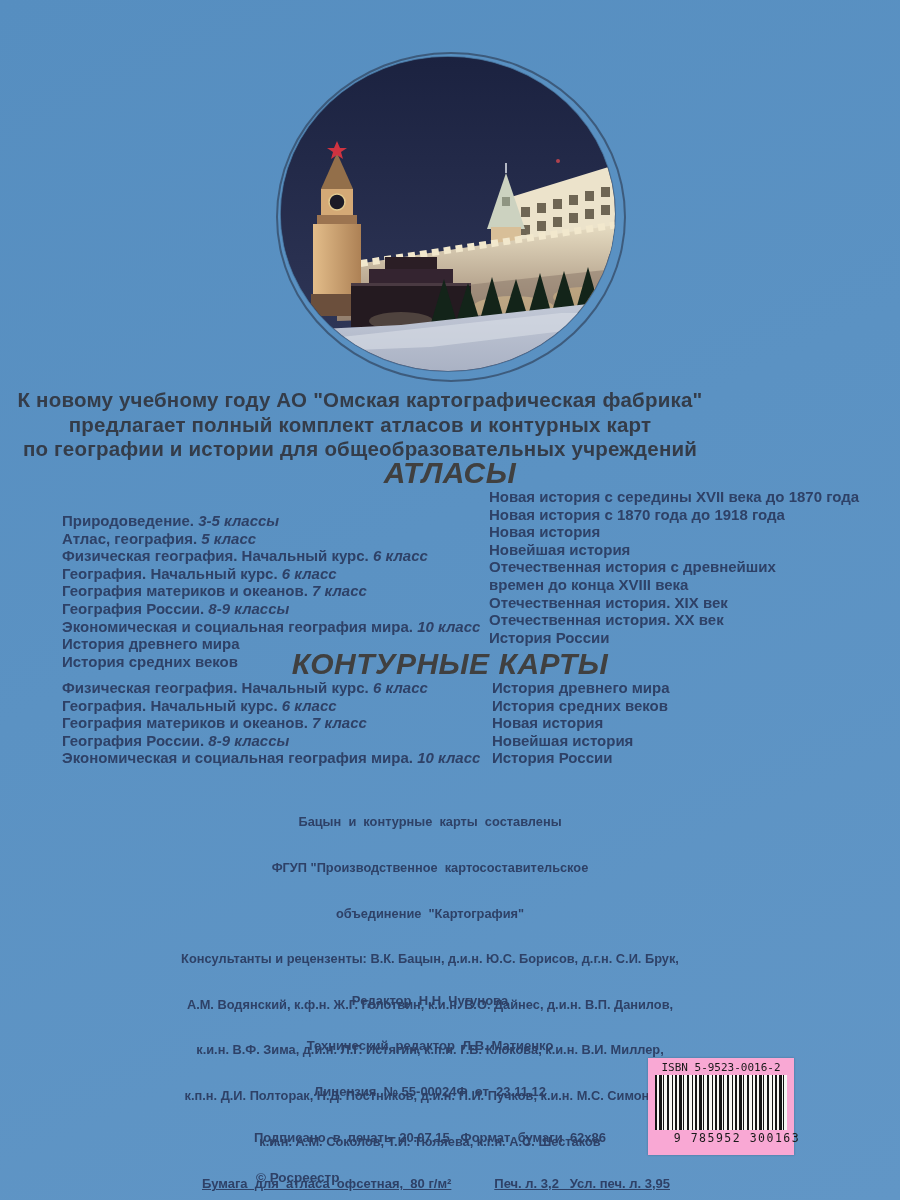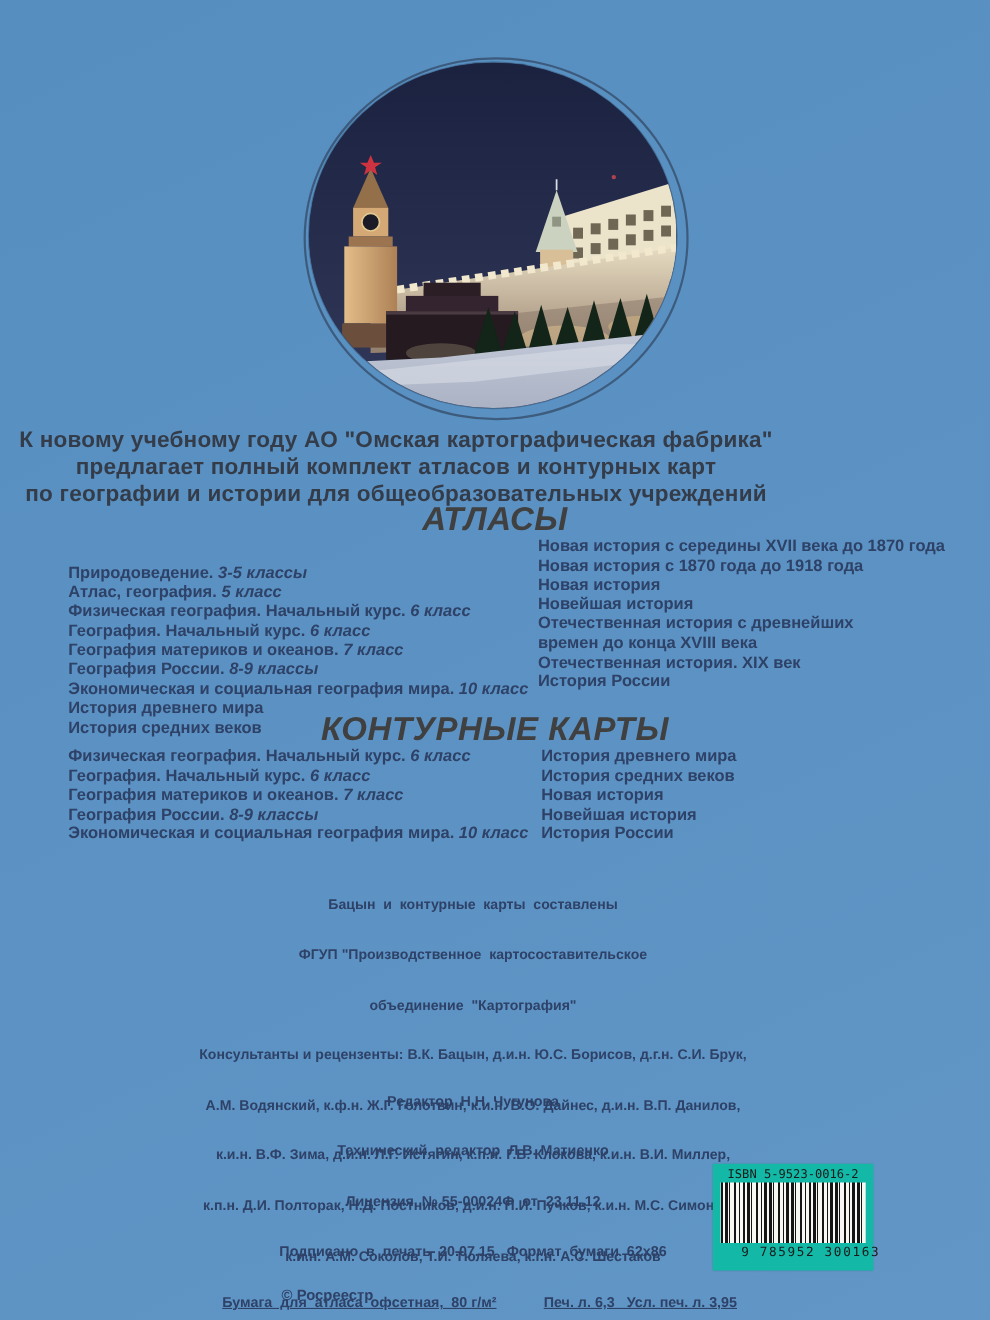--- a/index.html
+++ b/index.html
@@ -25,21 +25,21 @@
   #cnt-right{left:492px;top:679px;}
   .lst i{font-style:italic;}
   
   .pub{left:150px;top:784px;width:560px;text-align:center;font-size:12.8px;line-height:15.2px;white-space:pre;color:#2e4167;}
   
   .imp{left:150px;top:962px;width:560px;text-align:center;font-size:13px;line-height:15.3px;white-space:pre;color:#2e4167;}
   .imp-row{display:flex;justify-content:space-between;padding-left:52px;padding-right:40px;text-align:center;text-decoration:underline;}
   
   .cop{left:256px;top:1138px;font-size:13.5px;line-height:15.8px;white-space:pre;color:#2e4167;}
   
-  .barcode{left:648px;top:1058px;width:146px;height:97px;background:#14b8a6;display:flex;flex-direction:column;align-items:center;padding:3px 4px 4px;box-sizing:border-box;box-shadow:0 0 2px rgba(0,0,0,.25);}
+  .barcode{left:648px;top:1058px;width:146px;height:97px;background:#f9a8d4;display:flex;flex-direction:column;align-items:center;padding:3px 4px 4px;box-sizing:border-box;box-shadow:0 0 2px rgba(0,0,0,.25);}
   .bc-isbn{font-family:"DejaVu Sans Mono",monospace;font-size:11px;font-weight:400;color:#191919;white-space:pre;}
   .bc-bars{width:132px;height:55px;margin-top:1px;
     background:repeating-linear-gradient(90deg,#151515 0 2px,#f7f7f3 2px 4px,#151515 4px 7px,#f7f7f3 7px 8px,#151515 8px 9px,#f7f7f3 9px 12px,#151515 12px 14px,#f7f7f3 14px 17px,#151515 17px 18px,#f7f7f3 18px 20px);}
   .bc-digits{font-family:"DejaVu Sans Mono",monospace;font-size:11.5px;font-weight:400;color:#191919;letter-spacing:1.5px;margin-top:1px;white-space:pre;margin-left:32px;}
 </style>
 </head>
 <body>
 
 <div class="abs ring"></div>
 
@@ -149,20 +149,21 @@
   <div><span>История средних веков</span><i></i></div>
 </div>
 <div class="abs lst" id="atl-right">
   <div>Новая история с середины XVII века до 1870 года</div>
   <div>Новая история с 1870 года до 1918 года</div>
   <div>Новая история</div>
   <div>Новейшая история</div>
   <div>Отечественная история с древнейших</div>
   <div>времен до конца XVIII века</div>
   <div>Отечественная история. XIX век</div>
+  <div>Отечественная история. XX век</div>
   <div>История России</div>
 </div>
 
 <div class="abs sec" id="cnt-title">КОНТУРНЫЕ КАРТЫ</div>
 <div class="abs lst" id="cnt-left">
   <div><span>Физическая география. Начальный курс. </span><i>6 класс</i></div>
   <div><span>География. Начальный курс. </span><i>6 класс</i></div>
   <div><span>География материков и океанов. </span><i>7 класс</i></div>
   <div><span>География России. </span><i>8-9 классы</i></div>
   <div><span>Экономическая и социальная география мира. </span><i>10 класс</i></div>
@@ -188,21 +189,21 @@
   
 </div>
 
 <div class="abs imp">
   <div>Редактор  Н.Н. Чугунова</div>
   <div>Технический  редактор  Л.В. Матиенко</div>
   <div>Лицензия  № 55-00024Ф  от  23.11.12</div>
   <div>Подписано  в  печать  20.07.15   Формат  бумаги  62х86</div>
   <div class="imp-row">
     <span>Бумага  для  атласа  офсетная,  80 г/м²</span>
-    <span>Печ. л. 6,3   Усл. печ. л. 3,95</span>
+    <span>Печ. л. 3,2   Усл. печ. л. 3,95</span>
   </div>
   
   
   
   
   
   
   
 </div>
 

